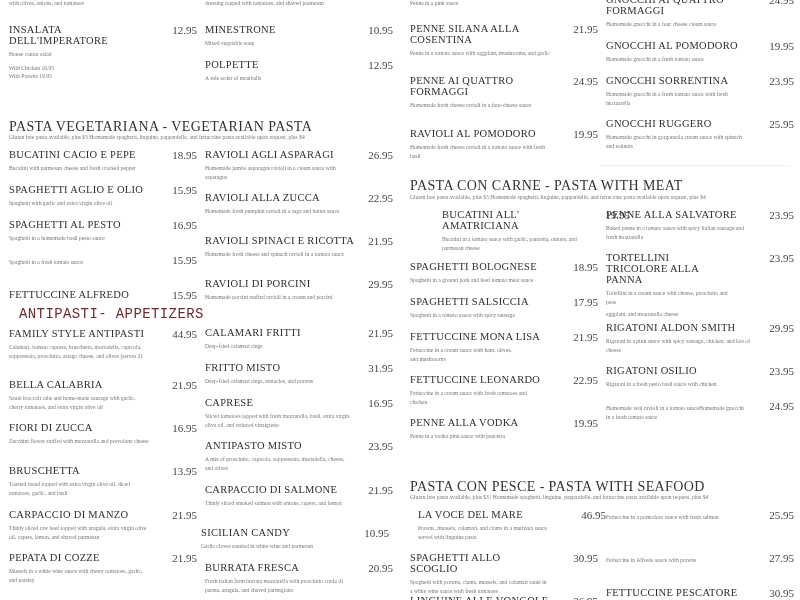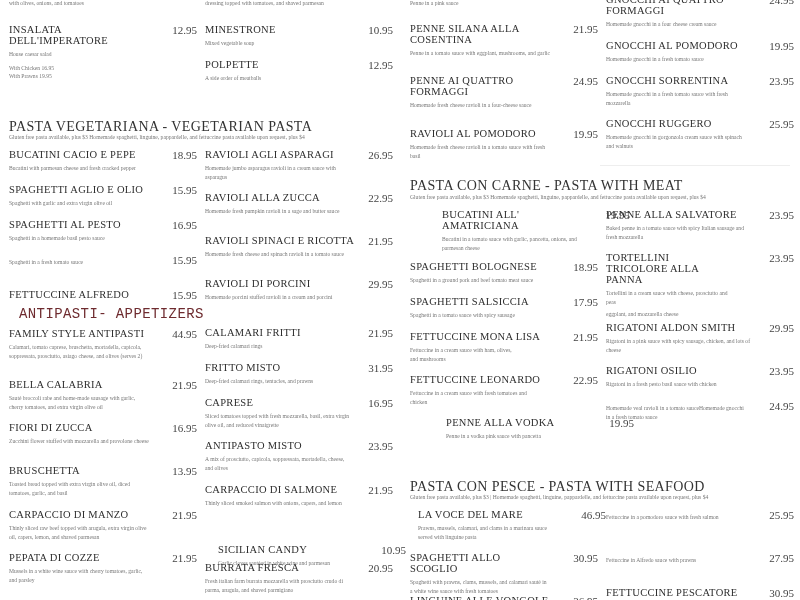--- a/index.html
+++ b/index.html
@@ -174,21 +174,21 @@
 <div class="item" style="left:205px;top:440px;">
   <div class="name">ANTIPASTO MISTO</div>
   <div class="price">23.95</div>
   <div class="desc">A mix of prosciutto, capicola, soppressata, mortadella, cheese, and olives</div>
 </div>
 <div class="item" style="left:205px;top:484px;">
   <div class="name">CARPACCIO DI SALMONE</div>
   <div class="price">21.95</div>
   <div class="desc">Thinly sliced smoked salmon with onions, capers, and lemon</div>
 </div>
-<div class="item" style="left:218px;top:527px;margin-top:17px;">
+<div class="item" style="left:201px;top:527px;">
   <div class="name">SICILIAN CANDY</div>
   <div class="price">10.95</div>
   <div class="desc" style="width:160px">Garlic cloves sautéed in white wine and parmesan</div>
 </div>
 <div class="item" style="left:205px;top:562px;">
   <div class="name">BURRATA FRESCA</div>
   <div class="price">20.95</div>
   <div class="desc" style="width:150px">Fresh italian farm burrata mozzarella with prosciutto crudo di parma, arugula, and shaved parmigiano</div>
 </div>
 
@@ -213,21 +213,21 @@
 <div class="item" style="left:410px;top:331px;">
   <div class="name">FETTUCCINE MONA LISA</div>
   <div class="price">21.95</div>
   <div class="desc" style="width:110px">Fettuccine in a cream sauce with ham, olives, and mushrooms</div>
 </div>
 <div class="item" style="left:410px;top:374px;">
   <div class="name">FETTUCCINE LEONARDO</div>
   <div class="price">22.95</div>
   <div class="desc" style="width:120px">Fettuccine in a cream sauce with fresh tomatoes and chicken</div>
 </div>
-<div class="item" style="left:410px;top:417px;margin-left:36px;">
+<div class="item" style="left:410px;top:417px;">
   <div class="name">PENNE ALLA VODKA</div>
   <div class="price">19.95</div>
   <div class="desc">Penne in a vodka pink sauce with pancetta</div>
 </div>
 <div class="item" style="left:606px;top:209px;">
   <div class="name" style="width:150px">PENNE ALLA SALVATORE</div>
   <div class="price">23.95</div>
   <div class="desc" style="width:150px">Baked penne in a tomato sauce with spicy Italian sausage and fresh mozzarella</div>
 </div>
 <div class="item" style="left:606px;top:252px;">

